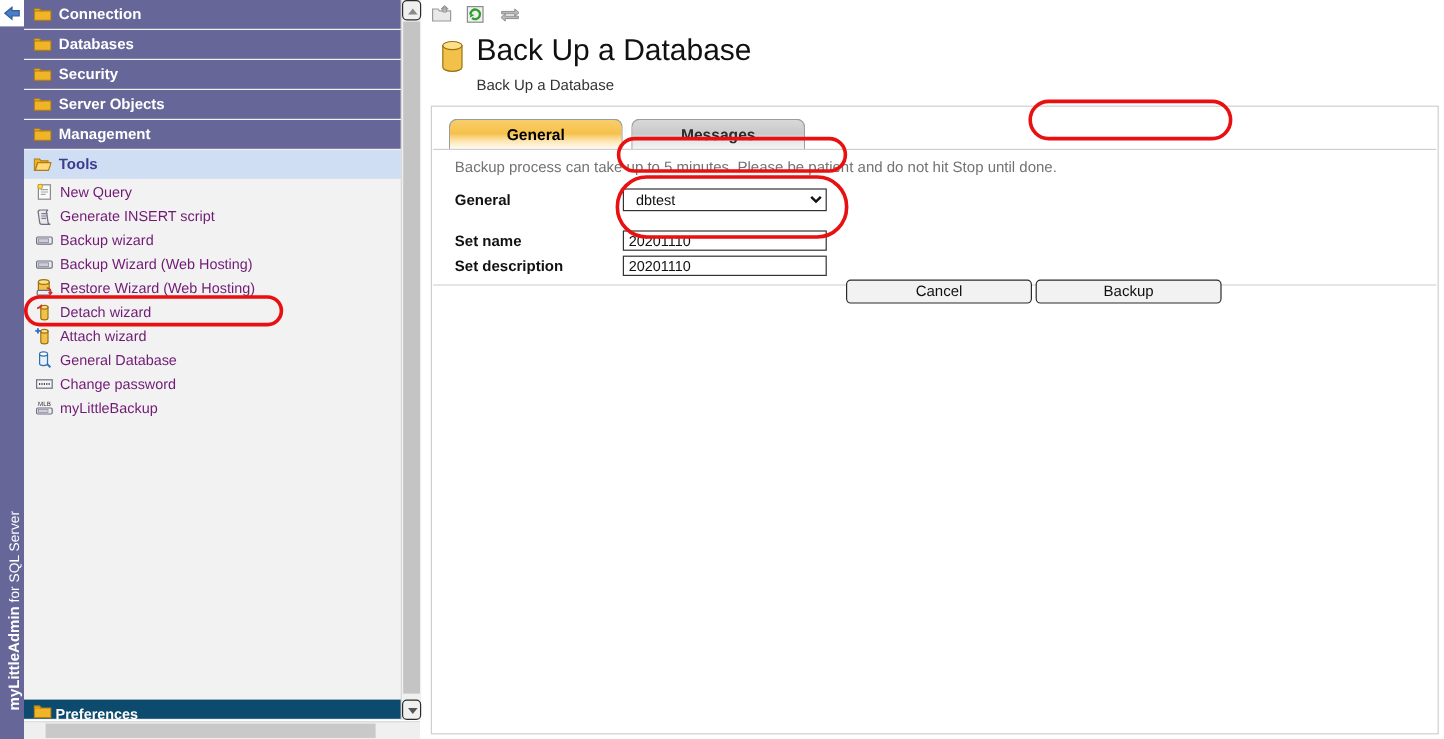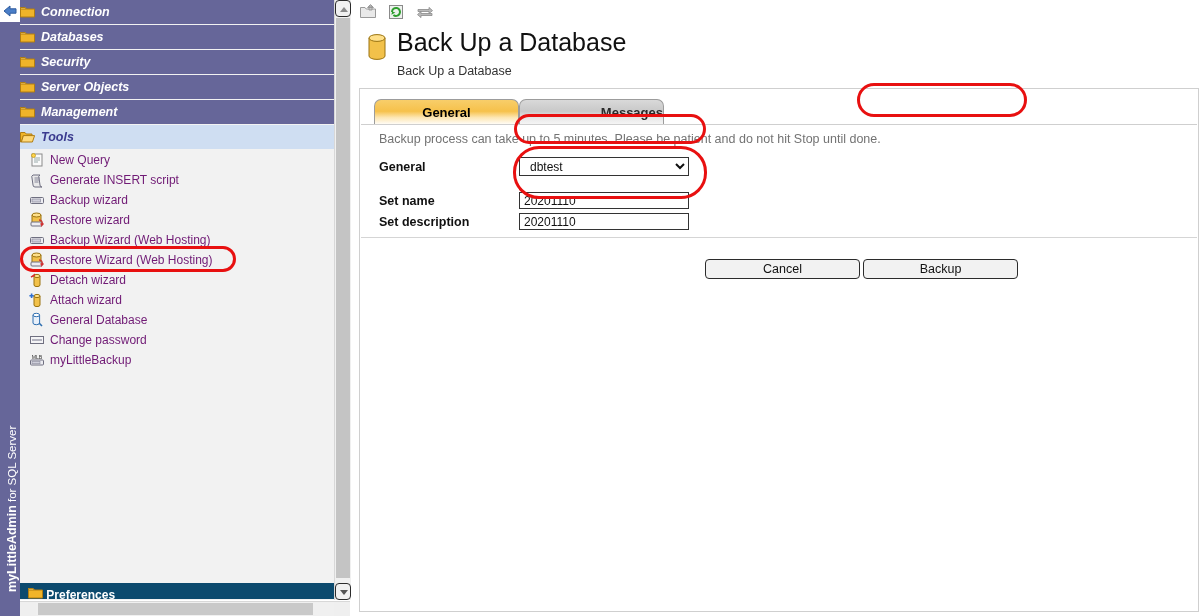--- a/index.html
+++ b/index.html
@@ -35,23 +35,22 @@
 
   
   .sidebar{
     position:absolute;left:20px;top:0;width:330px;height:600px;
     background:#f2f2f2;overflow:hidden;
   }
   .node{
     position:relative;height:24px;margin:0 0 1px 0;
     background:#666699;color:#ffffff;
     font-weight:bold;font-size:12.5px;line-height:24px;
-    box-sizing:border-box;
+    padding-left:8px;box-sizing:border-box;
     white-space:nowrap;
-    font-style:italic;
   }
   .node.sel{background:#cfdef2;color:#3b3b8f;}
   .node .fi{display:inline-block;vertical-align:-2px;margin-right:6px;}
   .node .lbl{display:inline-block;vertical-align:top;}
 
   .leaf{
     position:relative;height:20px;line-height:20px;
     padding-left:30px;font-size:12px;color:#3333cc;
     white-space:nowrap;background:#f2f2f2;
   }
@@ -133,23 +132,22 @@
     position:relative;display:inline-block;height:26px;line-height:25px;
     font-size:13px;font-weight:bold;color:#000;text-align:center;
     border:1px solid #9c9c9c;border-bottom:none;
     border-radius:7px 7px 0 0;box-sizing:border-box;vertical-align:bottom;
   }
   .tab.general{
     width:145px;
     background:linear-gradient(to bottom,#f8ce6a 0%,#f6c14b 45%,#fde6b2 70%,#ffffff 100%);
   }
   .tab.messages{
-    width:145px;margin-left:0;color:#2a2a2a;
+    width:145px;margin-left:7px;color:#2a2a2a;
     background:linear-gradient(to bottom,#d9d9d9 0%,#c9c9c9 45%,#e8e8e8 72%,#f7f7f7 100%);
-    text-align:right;
   }
   .tabline{
     position:absolute;left:1px;top:35px;right:1px;height:1px;background:#cfcfcf;
   }
 
   .formbox{
     position:absolute;left:1px;top:36px;right:1px;height:112px;
     background:#ffffff;border-bottom:1px solid #d5d5d5;
   }
   .notice{
@@ -164,21 +162,21 @@
     border:1px solid #333;background:#fff;color:#111;padding-left:6px;
     box-sizing:border-box;
   }
   input.tb{
     position:absolute;width:170px;height:17px;font-size:12px;
     font-family:"Liberation Sans", sans-serif;
     border:1px solid #333;background:#fff;color:#111;padding-left:4px;
     box-sizing:border-box;
   }
 
-  .btnrow{position:absolute;left:0;top:170px;width:100%;height:30px;}
+  .btnrow{position:absolute;left:0;top:144px;width:100%;height:30px;}
   .btn{
     position:absolute;width:155px;height:20px;line-height:18px;text-align:center;
     font-size:12.5px;color:#111;background:#f2f2f2;
     border:1px solid #2b2b2b;border-radius:4px;box-sizing:border-box;
     font-family:"Liberation Sans", sans-serif;
   }
   .ellr{
     position:absolute;border:3px solid #e81010;border-radius:26px;
     box-sizing:border-box;pointer-events:none;
   }
@@ -234,26 +232,20 @@
             </svg></span><span class="ltx">New Query</span></div>
         <div class="leaf"><span class="li"><svg width="16" height="16" viewBox="0 0 16 16">
               <path d="M4 3 q-2 1 -1 3 l1 7 q0 2 2 2 h7 q-2 0 -2-2 l-1-7 q-1-2 1-3 z" fill="#e9e9ea" stroke="#6f6f80"></path>
               <path d="M5.5 6 h5 M5.5 8 h5 M5.5 10 h4" stroke="#7a7a90" stroke-width="0.9"></path>
             </svg></span><span class="ltx">Generate INSERT script</span></div>
         <div class="leaf"><span class="li"><svg width="16" height="16" viewBox="0 0 16 16">
               <rect x="1.5" y="5.5" width="13" height="6" rx="1" fill="#ededf2" stroke="#6f6f80"></rect>
               <rect x="3" y="7" width="8.5" height="3" fill="#cfcfdb" stroke="#8a8a9c" stroke-width="0.7"></rect>
             </svg></span><span class="ltx">Backup wizard</span></div>
         <div class="leaf"><span class="li"><svg width="16" height="16" viewBox="0 0 16 16">
-              <path d="M3 3 L3 10 a4.5 2 0 0 0 9 0 L12 3 Z" fill="#f2c14a" stroke="#9a7310"></path>
-              <ellipse cx="7.5" cy="3" rx="4.5" ry="2" fill="#ffe08a" stroke="#9a7310"></ellipse>
-              <rect x="2" y="10" width="11" height="4" rx="1" fill="#ededf2" stroke="#6f6f80"></rect>
-              <path d="M10 8 q4 0 3 5 l1.5-1.5 M13 13 l-1.5-1.5" stroke="#d03030" stroke-width="1.4" fill="none"></path>
-            </svg></span><span class="ltx">Restore wizard</span></div>
-        <div class="leaf"><span class="li"><svg width="16" height="16" viewBox="0 0 16 16">
               <rect x="1.5" y="5.5" width="13" height="6" rx="1" fill="#ededf2" stroke="#6f6f80"></rect>
               <rect x="3" y="7" width="8.5" height="3" fill="#cfcfdb" stroke="#8a8a9c" stroke-width="0.7"></rect>
             </svg></span><span class="ltx">Backup Wizard (Web Hosting)</span></div>
         <div class="leaf"><span class="li"><svg width="16" height="16" viewBox="0 0 16 16">
               <path d="M3 3 L3 10 a4.5 2 0 0 0 9 0 L12 3 Z" fill="#f2c14a" stroke="#9a7310"></path>
               <ellipse cx="7.5" cy="3" rx="4.5" ry="2" fill="#ffe08a" stroke="#9a7310"></ellipse>
               <rect x="2" y="10" width="11" height="4" rx="1" fill="#ededf2" stroke="#6f6f80"></rect>
               <path d="M10 8 q4 0 3 5 l1.5-1.5 M13 13 l-1.5-1.5" stroke="#d03030" stroke-width="1.4" fill="none"></path>
             </svg></span><span class="ltx">Restore Wizard (Web Hosting)</span></div>
         <div class="leaf"><span class="li"><svg width="16" height="16" viewBox="0 0 16 16">

